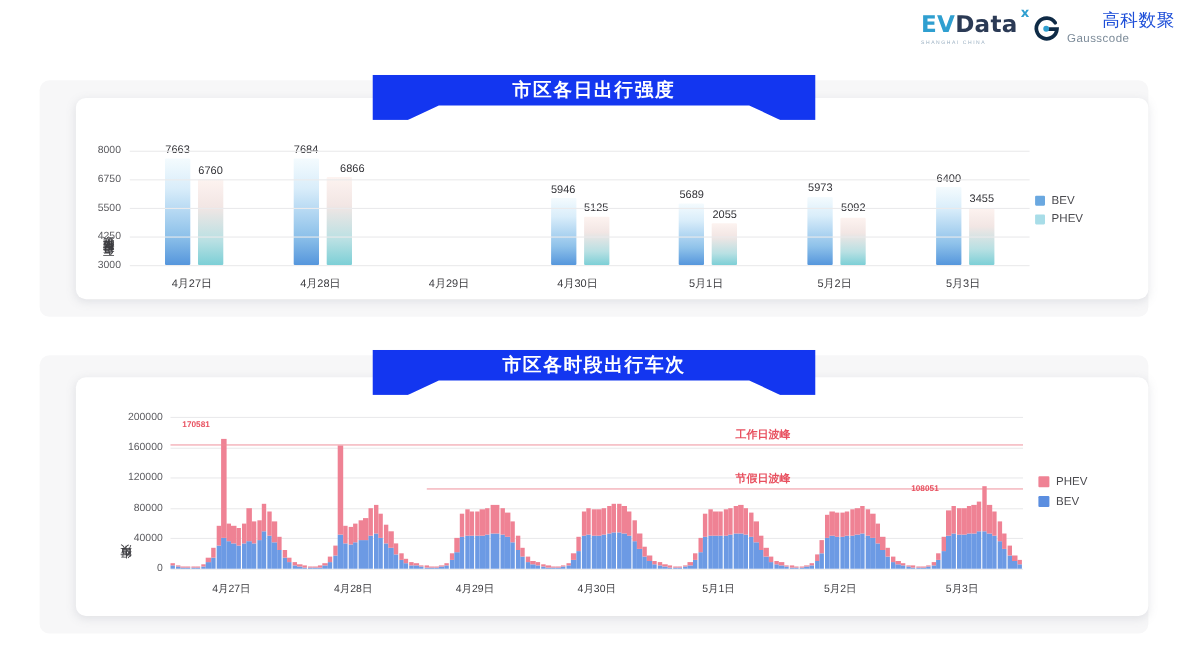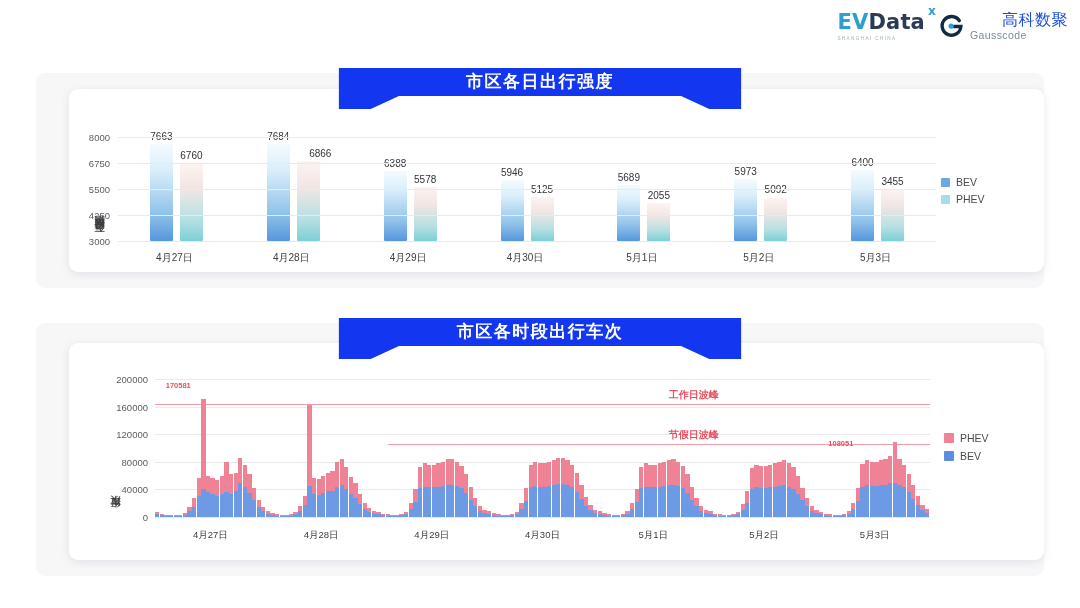--- a/index.html
+++ b/index.html
@@ -181,26 +181,20 @@
         <div class="bar bev" style="height: 96.9904px;"></div>
         <div class="barval" style="left: 11.5px; top: 7.0096px;">7663</div>
         <div class="bar phev" style="height: 78.208px;"></div>
         <div class="barval" style="left: 41.5px; top: 25.792px;">6760</div>
       </div>
       <div class="grp" style="left: 148.786px; width: 53px;">
         <div class="bar bev" style="height: 97.4272px;"></div>
         <div class="barval" style="left: 11.5px; top: 6.5728px;">7684</div>
         <div class="bar phev" style="height: 80.4128px;"></div>
         <div class="barval" style="left: 41.5px; top: 23.5872px; margin-left: 12px;">6866</div>
-      </div>
-      <div class="grp" style="left: 265.643px; width: 53px;">
-        <div class="bar bev" style="height: 70.4704px;"></div>
-        <div class="barval" style="left: 11.5px; top: 33.5296px;">6388</div>
-        <div class="bar phev" style="height: 53.6224px;"></div>
-        <div class="barval" style="left: 41.5px; top: 50.3776px;">5578</div>
       </div>
       <div class="grp" style="left: 382.5px; width: 53px;">
         <div class="bar bev" style="height: 61.2768px;"></div>
         <div class="barval" style="left: 11.5px; top: 42.7232px;">5946</div>
         <div class="bar phev" style="height: 44.2px;"></div>
         <div class="barval" style="left: 41.5px; top: 59.8px;">5125</div>
       </div>
       <div class="grp" style="left: 499.357px; width: 53px;">
         <div class="bar bev" style="height: 55.9312px;"></div>
         <div class="barval" style="left: 11.5px; top: 48.0688px;">5689</div>

